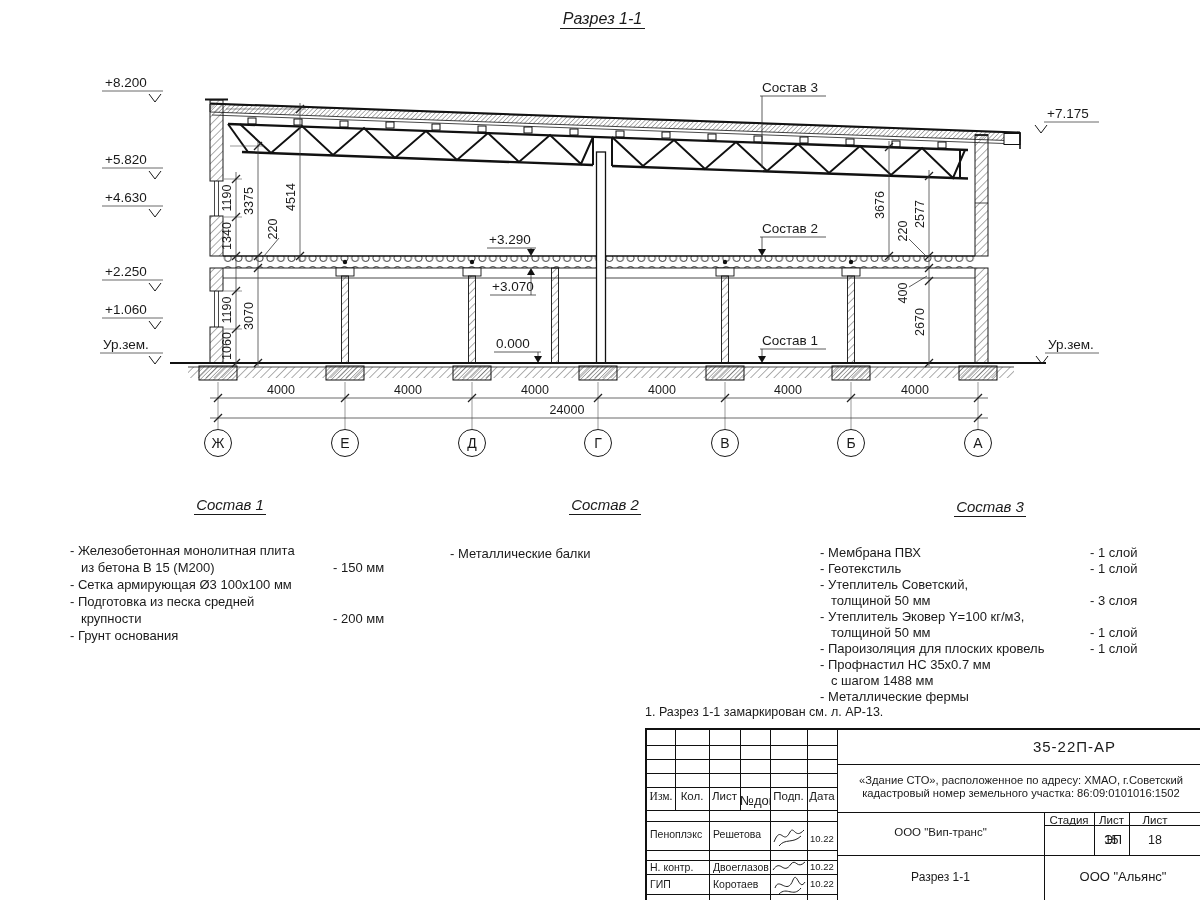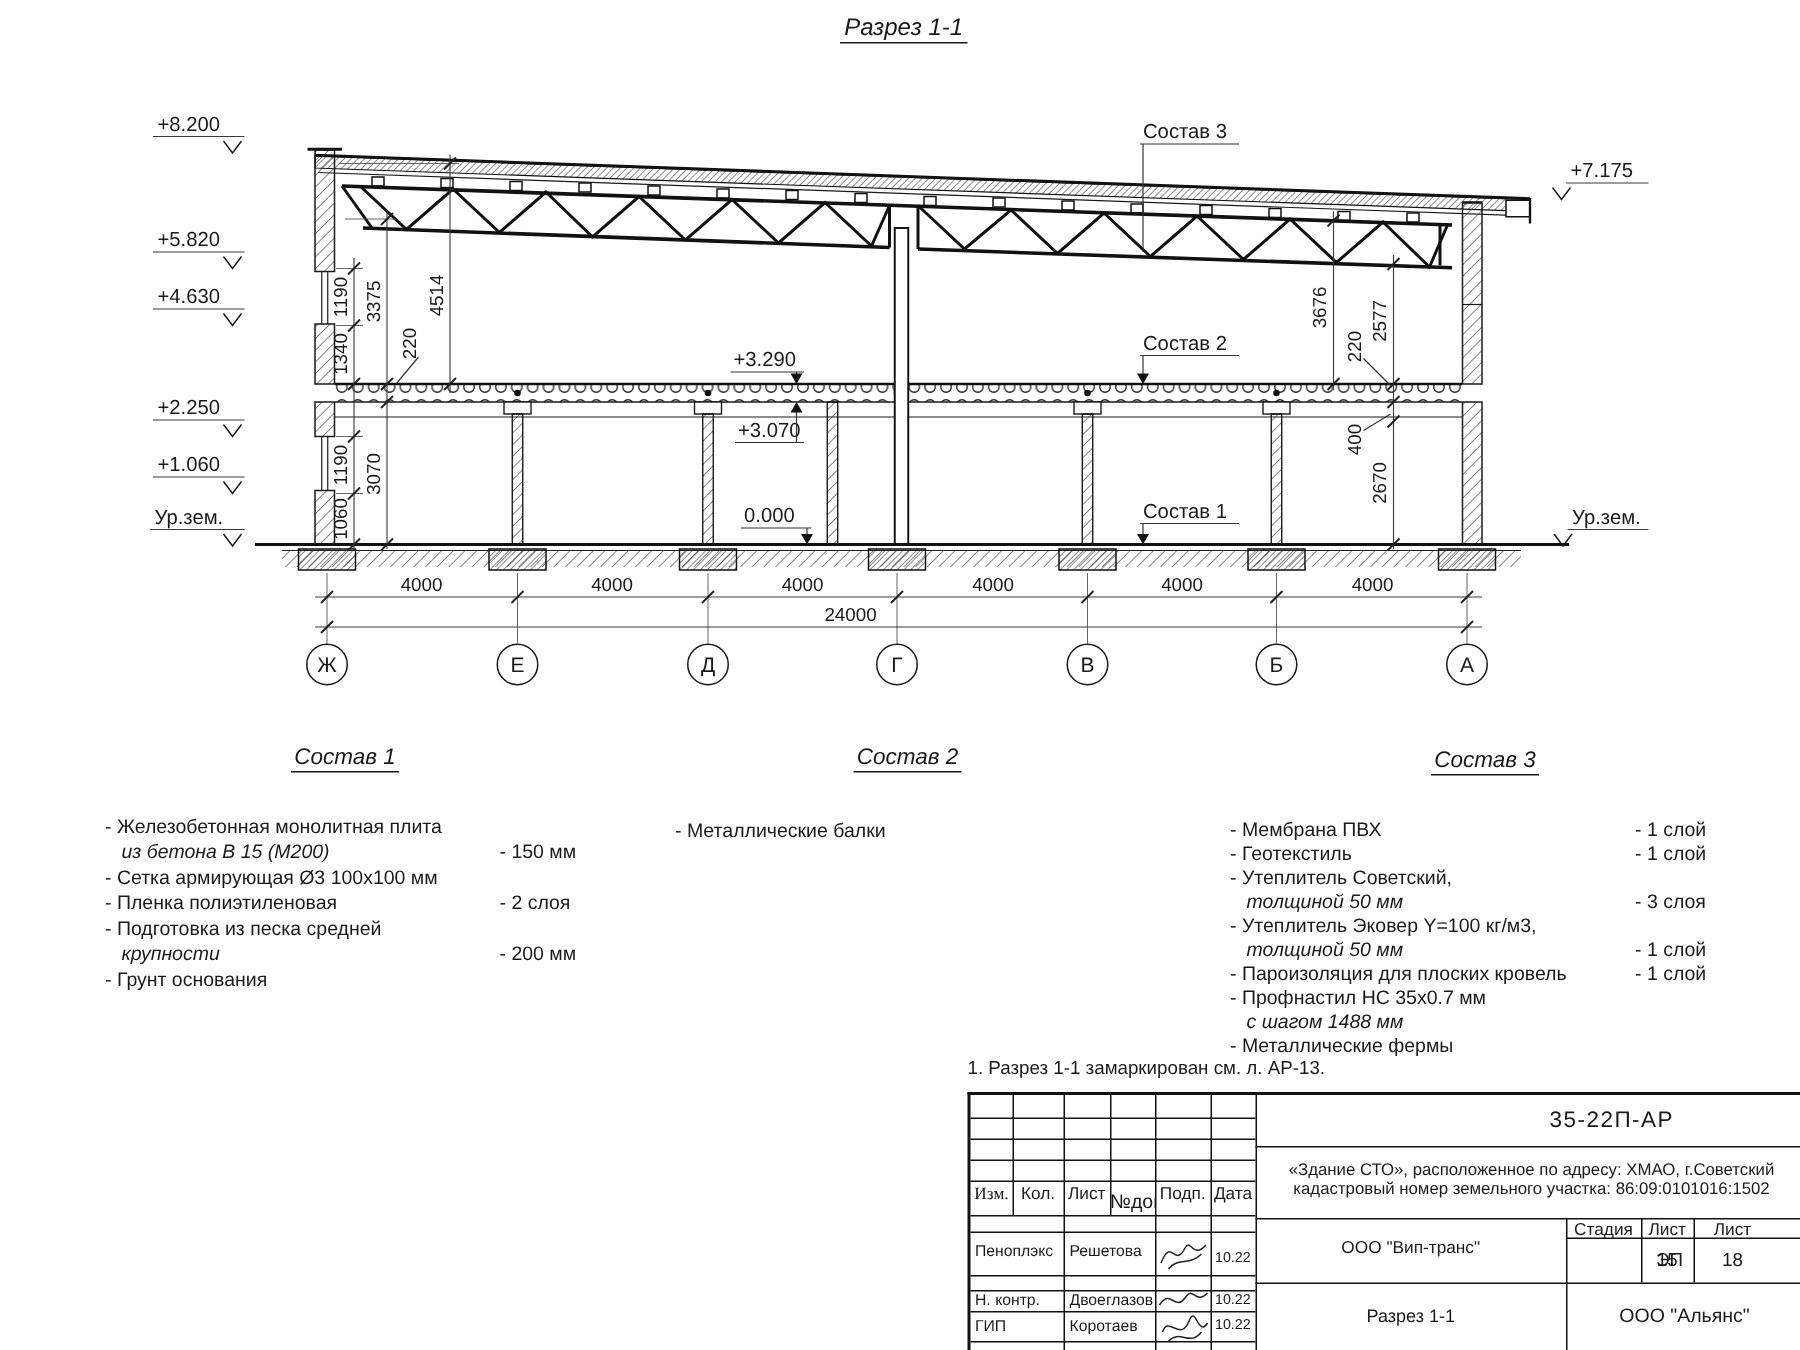--- a/index.html
+++ b/index.html
@@ -27,21 +27,21 @@
   .hatch{fill:url(#h1);stroke:#1a1a1a;stroke-width:1}
   
   .spec{position:absolute;font-size:13px;}
   .spec .hd{text-align:center;font-style:italic;font-size:15px;height:22px;}
   .spec .hd span{border-bottom:1.2px solid #1a1a1a;padding:0 2px 1px;}
   .rows{margin-top:25px;}
   .srow{position:relative;white-space:nowrap;}
   .c1 .srow{height:17px}.c2 .srow{height:17px}.c3 .srow{height:16px}
   .srow .v{position:absolute;top:0;}
   .c1 .v{left:263px}.c2 .v{left:248px}.c3 .v{left:270px}
-  .srow.cont .t{padding-left:11px;font-style:italic;}
+  .srow.cont .t{padding-left:11px;}
   .note{position:absolute;left:645px;top:705px;font-size:12.5px;}
   
   .tb{position:absolute;left:645px;top:728px;width:556px;height:172px;
       border-top:2px solid #111;border-left:2px solid #111;font-size:12px;}
   .tb .vl{position:absolute;width:0;border-left:1.2px solid #111;}
   .tb .hl{position:absolute;height:0;border-top:1.2px solid #111;}
   .tb .hvy{border-width:1.8px;}
   .tb .cell{position:absolute;overflow:hidden;white-space:nowrap;}
   .ctr{text-align:center;}
 </style>
@@ -313,21 +313,20 @@
         <text x="978" y="448" text-anchor="middle" class="a">А</text>
   </g>
 </svg>
 
 <div class="spec c1" style="left:70px;top:496px;width:320px;">
   <div class="hd"><span>Состав 1</span></div>
   <div class="rows">
     <div class="srow"><span class="t">- Железобетонная  монолитная плита</span><span class="v"></span></div>
     <div class="srow cont"><span class="t">из бетона В 15 (М200)</span><span class="v">- 150 мм</span></div>
     <div class="srow"><span class="t">- Сетка армирующая Ø3 100х100 мм</span><span class="v"></span></div>
-    <div class="srow"><span class="t">- Пленка полиэтиленовая</span><span class="v">- 2 слоя</span></div>
     <div class="srow"><span class="t">- Подготовка из песка средней</span><span class="v"></span></div>
     <div class="srow cont"><span class="t">крупности</span><span class="v">- 200 мм</span></div>
     <div class="srow"><span class="t">- Грунт основания</span><span class="v"></span></div>
   </div>
 </div>
 
 <div class="spec c2" style="left:450px;top:496px;width:310px;">
   <div class="hd"><span>Состав 2</span></div>
   <div class="rows" style="margin-top:28px;">
     <div class="srow"><span class="t">- Металлические балки</span><span class="v"></span></div>

